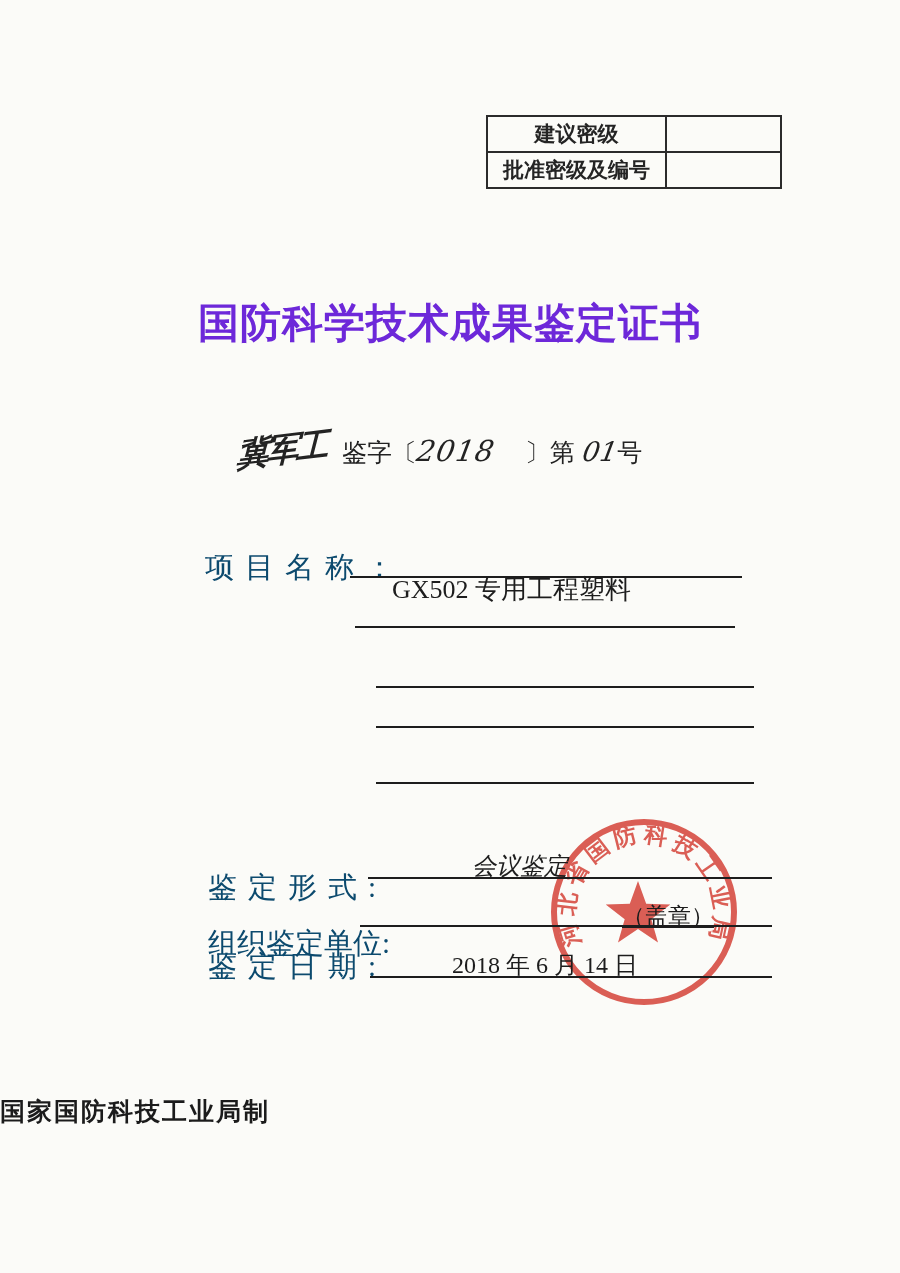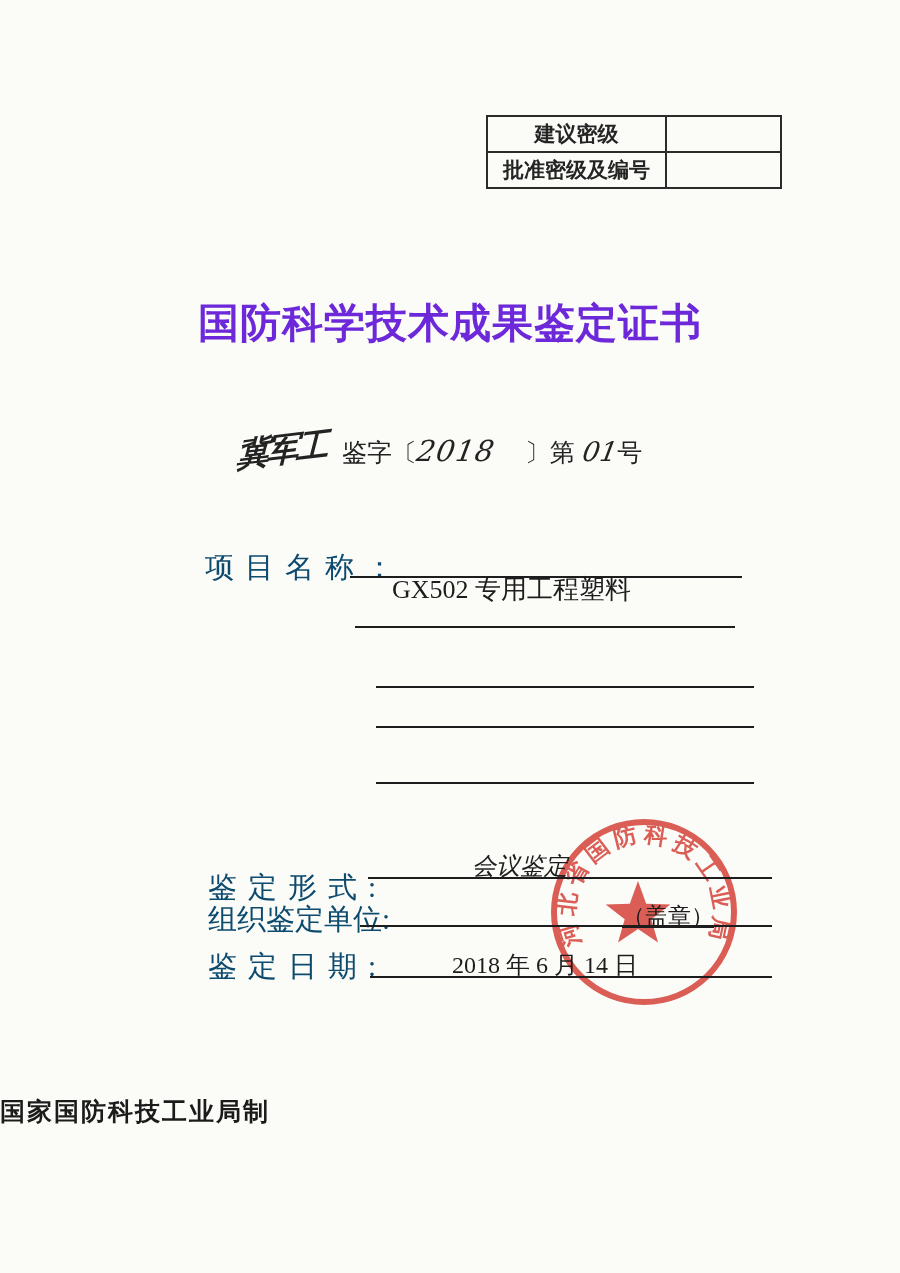--- a/index.html
+++ b/index.html
@@ -106,21 +106,21 @@
   <div class="u-line" style="left:355px; top:594px; width:380px; height:34px;"></div>
 
   <div class="u-line" style="left:376px; top:654px; width:378px; height:34px;"></div>
   <div class="u-line" style="left:376px; top:694px; width:378px; height:34px;"></div>
   <div class="u-line" style="left:376px; top:750px; width:378px; height:34px;"></div>
 
   <div class="field-label spaced" style="left:208px; top:852px;margin-top:19px;">鉴定形式:</div>
   <div class="u-line" style="left:368px; top:845px; width:404px; height:34px;"></div>
   <div class="u-value" style="left:472px; top:853px;font-style:italic;">会议鉴定</div>
 
-  <div class="field-label" style="left:208px; top:903px;text-align:right;">组织鉴定单位:</div>
+  <div class="field-label" style="left:208px; top:927px;text-align:right;">组织鉴定单位:</div>
   <div class="u-line" style="left:360px; top:893px; width:412px; height:34px;"></div>
   <div class="u-value v-seal" style="left:622px; top:904px;">（盖章）</div>
 
   <div class="field-label spaced" style="left:208px; top:950px;">鉴定日期:</div>
   <div class="u-line" style="left:370px; top:944px; width:402px; height:34px;"></div>
   <div class="u-value" style="left:452px; top:952px;">2018 年 6 月 14 日</div>
 
   <svg class="stamp" viewBox="-96 -96 192 192">
     <circle cx="0" cy="0" r="90" fill="none" stroke-width="6" stroke="#d6473d"></circle>
     <polygon transform="translate(-6,3)" points="0,-34 8.2,-11.3 32.3,-10.5 13.3,4.3 20,27.5 0,14 -20,27.5 -13.3,4.3 -32.3,-10.5 -8.2,-11.3" fill="#d6473d"></polygon>

